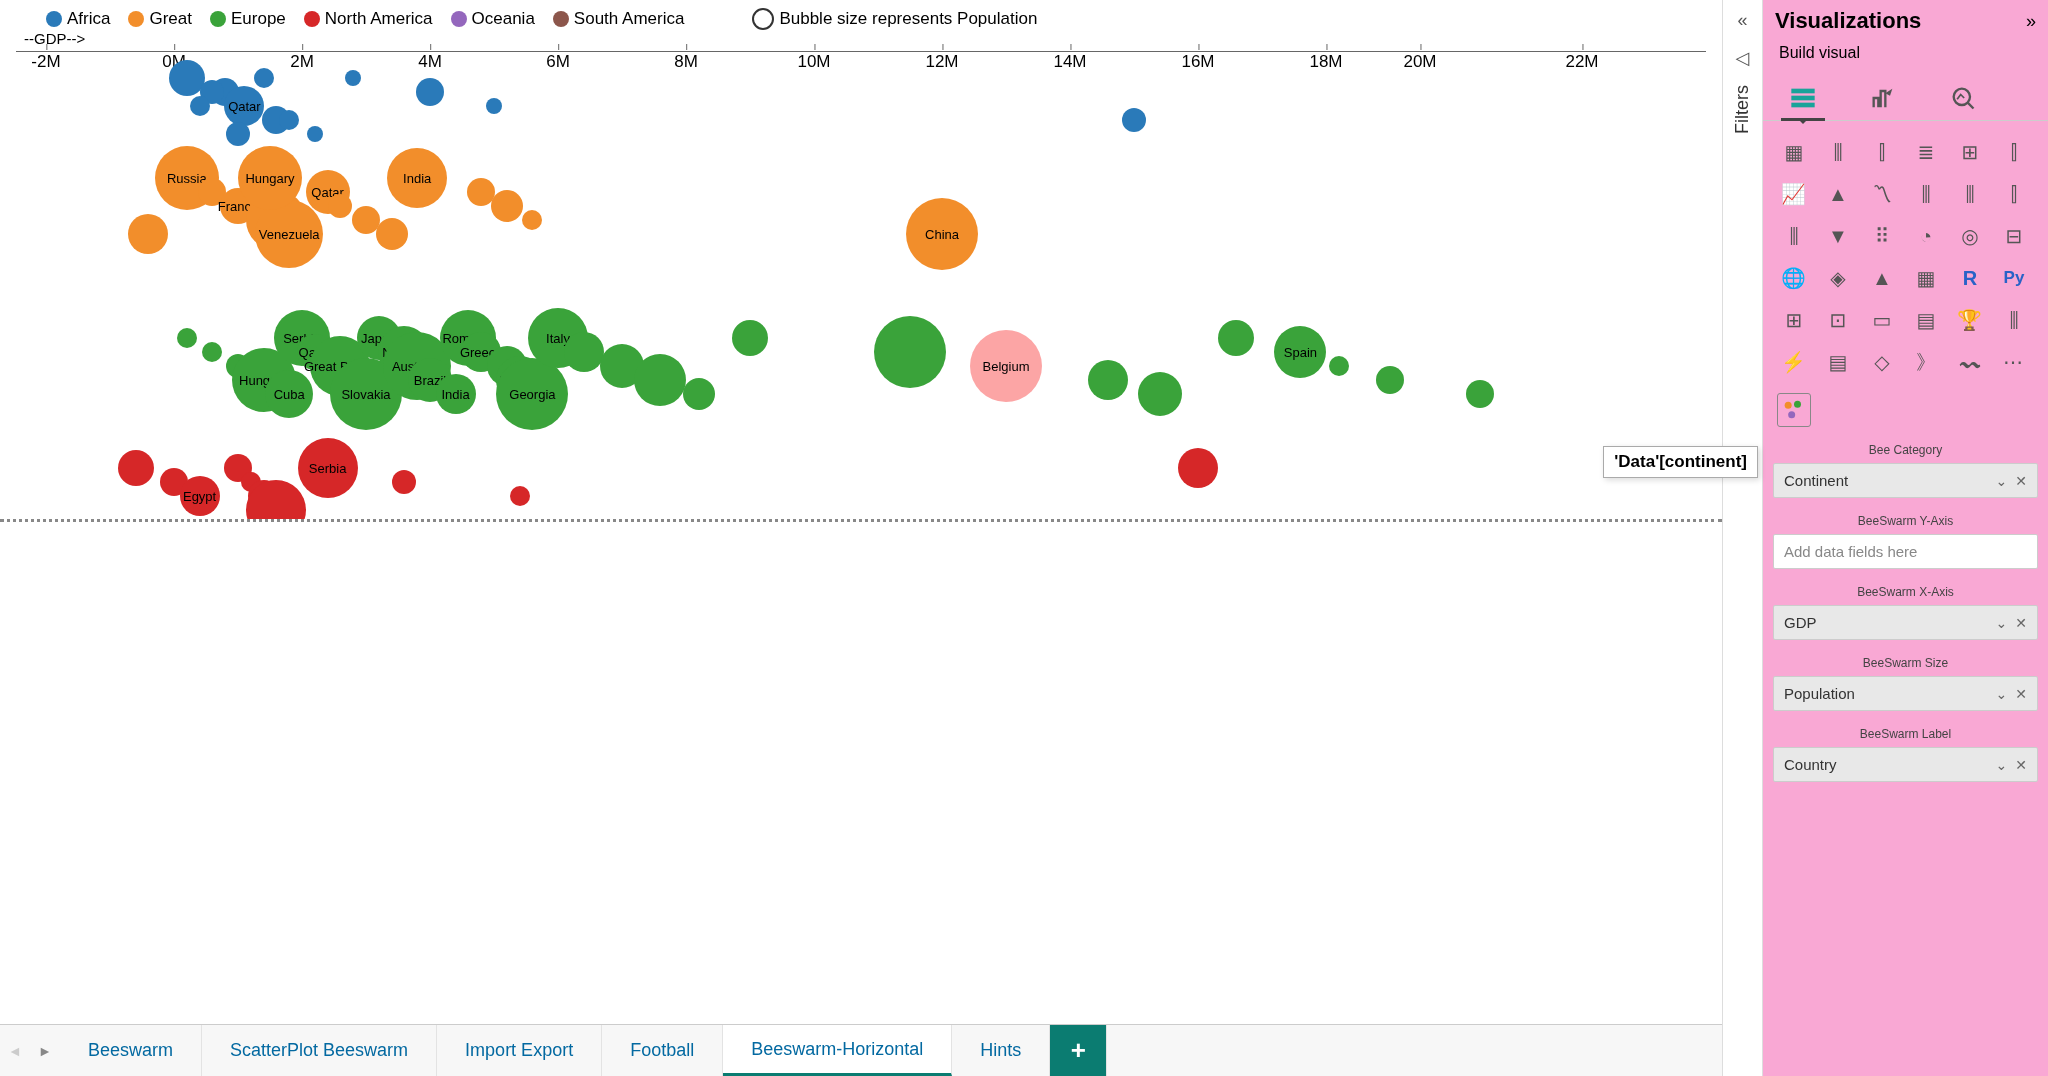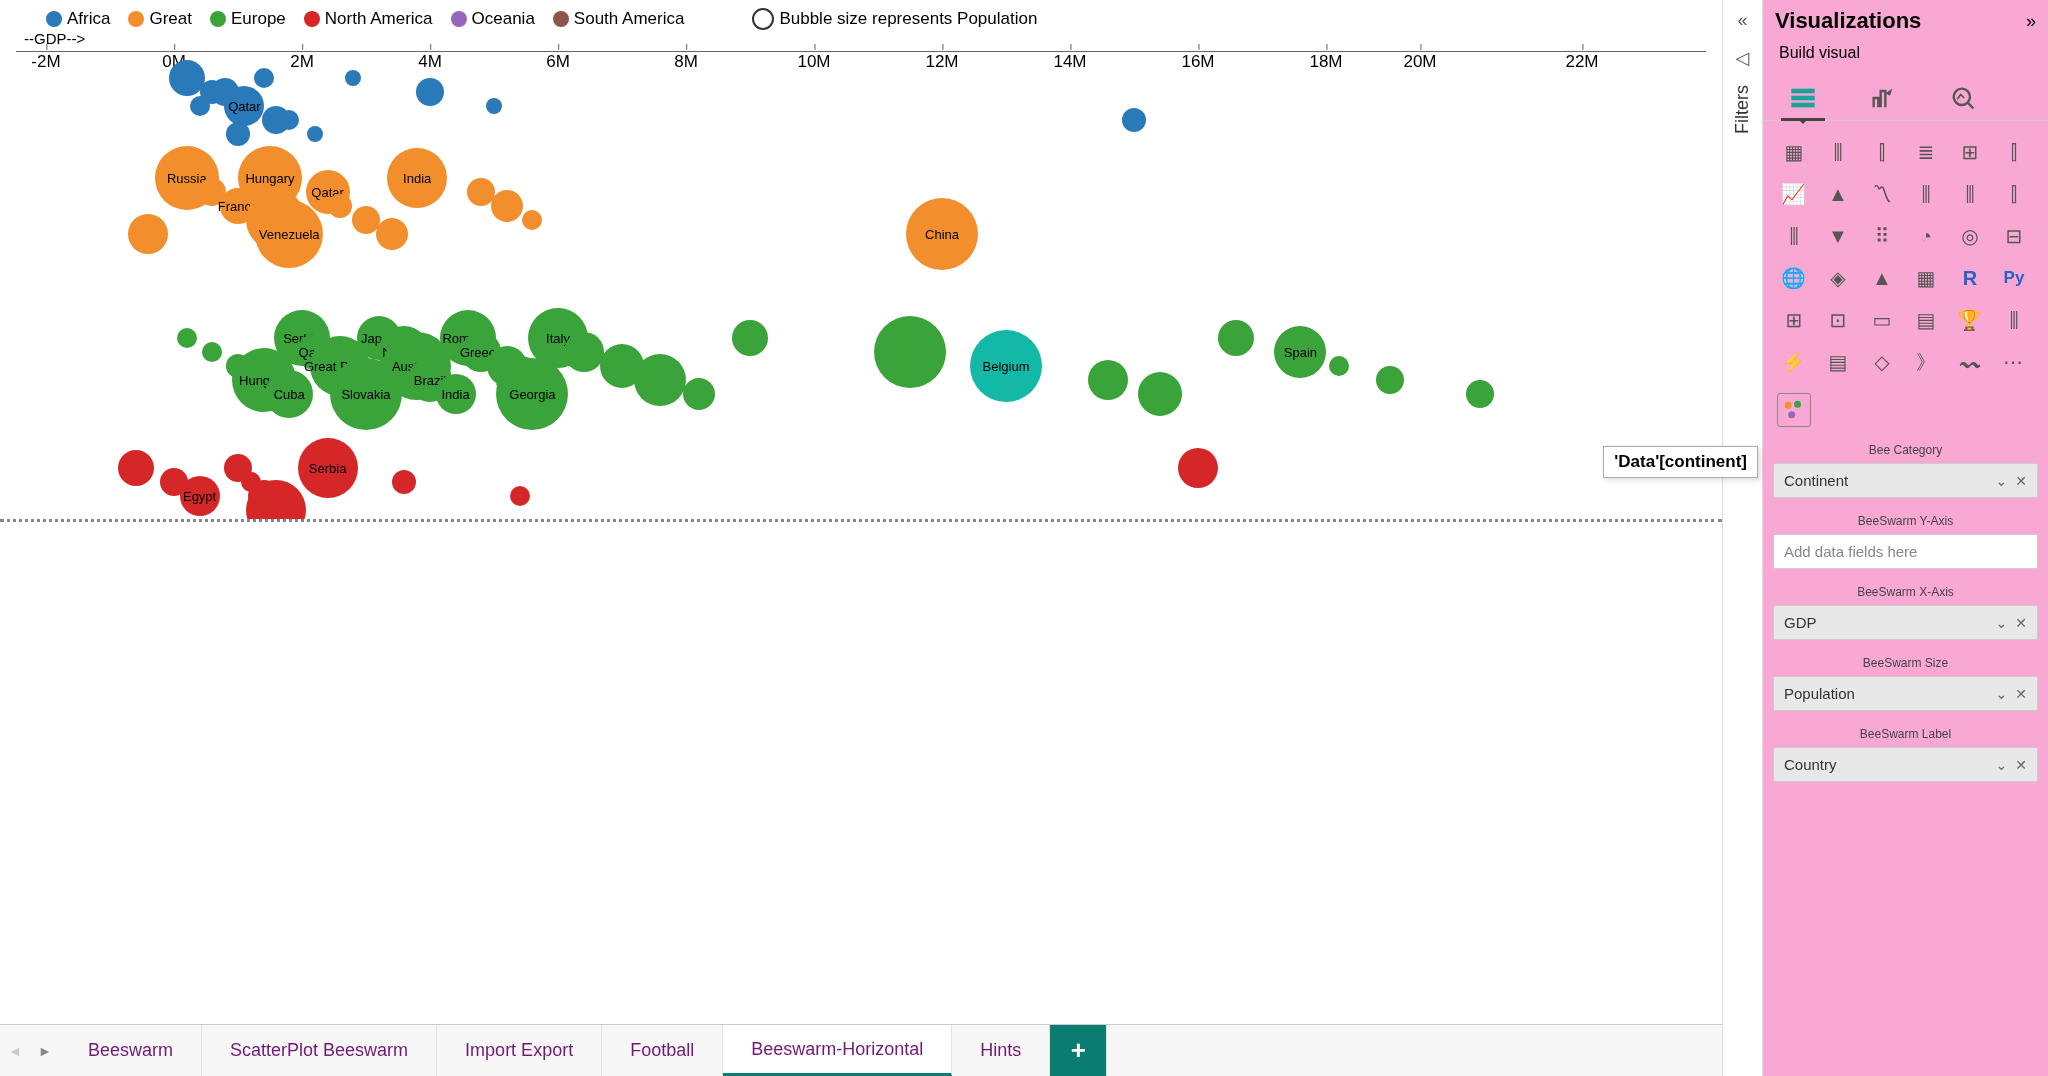--- a/index.html
+++ b/index.html
@@ -15,21 +15,21 @@
 .ticks { display: flex; font-size: 17px; position: relative; height: 24px; }
 .tick { position: absolute; transform: translateX(-50%); }
 .tick::before { content: ''; position: absolute; top: -8px; left: 50%; width: 1px; height: 6px; background: #666; }
 .swarm { position: relative; width: 100%; height: 650px; }
 .bubble { position: absolute; border-radius: 50%; transform: translate(-50%, -50%); display: flex; align-items: center; justify-content: center; font-size: 13px; color: #000; white-space: nowrap; }
 .disclaimer { text-align: center; color: #e81123; font-weight: 700; font-size: 21px; padding: 12px 0; }
 .dashed-line { border-top: 3px dotted #888; margin: 0; }
 .tabs-bar { display: flex; align-items: center; height: 52px; border-top: 1px solid #ccc; background: #f7f7f7; }
 .nav-arrow { width: 30px; text-align: center; color: #888; font-size: 14px; cursor: pointer; }
 .nav-arrow.disabled { color: #ccc; }
-.tab { padding: 0 28px; height: 100%; display: flex; align-items: center; font-size: 18px; color: #701a75; cursor: pointer; border-right: 1px solid #e3e3e3; }
+.tab { padding: 0 28px; height: 100%; display: flex; align-items: center; font-size: 18px; color: #0369a1; cursor: pointer; border-right: 1px solid #e3e3e3; }
 .tab.active { border-bottom: 3px solid #0b7c71; font-weight: 400; background: #fff; }
 .tab-add { background: #0b7c71; color: #fff; width: 52px; justify-content: center; font-size: 26px; font-weight: bold; }
 .filters-rail { width: 40px; border-left: 1px solid #ddd; display: flex; flex-direction: column; align-items: center; padding-top: 10px; gap: 16px; }
 .filters-rail .chev { font-size: 18px; color: #555; }
 .filters-rail .vlabel { writing-mode: vertical-rl; font-size: 18px; color: #333; transform: rotate(180deg); }
 .viz-panel { width: 286px; border-left: 1px solid #ddd; background: #f9a8d4; display: flex; flex-direction: column; font-size: 15px; }
 .viz-header { display: flex; align-items: center; justify-content: space-between; padding: 8px 12px; font-size: 22px; font-weight: 600; }
 .viz-header .chev { font-size: 18px; font-weight: normal; }
 .sub-header { padding: 2px 16px 8px; font-size: 16px; }
 .mode-tabs { display: flex; gap: 36px; padding: 6px 18px 0; border-bottom: 1px solid #ccc; }
@@ -153,21 +153,21 @@
         <div class="bubble" style="left: 490.8px; top: 290px; width: 40px; height: 40px; background: rgb(58, 163, 58);"></div>
         <div class="bubble" style="left: 503.6px; top: 304px; width: 48px; height: 48px; background: rgb(58, 163, 58);">Russia</div>
         <div class="bubble" style="left: 516.4px; top: 318px; width: 72px; height: 72px; background: rgb(58, 163, 58);">Georgia</div>
         <div class="bubble" style="left: 542px; top: 262px; width: 60px; height: 60px; background: rgb(58, 163, 58);">Italy</div>
         <div class="bubble" style="left: 567.6px; top: 276px; width: 40px; height: 40px; background: rgb(58, 163, 58);"></div>
         <div class="bubble" style="left: 606px; top: 290px; width: 44px; height: 44px; background: rgb(58, 163, 58);"></div>
         <div class="bubble" style="left: 644.4px; top: 304px; width: 52px; height: 52px; background: rgb(58, 163, 58);"></div>
         <div class="bubble" style="left: 682.8px; top: 318px; width: 32px; height: 32px; background: rgb(58, 163, 58);"></div>
         <div class="bubble" style="left: 734px; top: 262px; width: 36px; height: 36px; background: rgb(58, 163, 58);"></div>
         <div class="bubble" style="left: 894px; top: 276px; width: 72px; height: 72px; background: rgb(58, 163, 58);"></div>
-        <div class="bubble" style="left: 990px; top: 290px; width: 72px; height: 72px; background: #14b8a6;">Belgium</div>
+        <div class="bubble" style="left: 990px; top: 290px; width: 72px; height: 72px; background: #fca5a5;">Belgium</div>
         <div class="bubble" style="left: 1092.4px; top: 304px; width: 40px; height: 40px; background: rgb(58, 163, 58);"></div>
         <div class="bubble" style="left: 1143.6px; top: 318px; width: 44px; height: 44px; background: rgb(58, 163, 58);"></div>
         <div class="bubble" style="left: 1220.4px; top: 262px; width: 36px; height: 36px; background: rgb(58, 163, 58);"></div>
         <div class="bubble" style="left: 1284.4px; top: 276px; width: 52px; height: 52px; background: rgb(58, 163, 58);">Spain</div>
         <div class="bubble" style="left: 1322.8px; top: 290px; width: 20px; height: 20px; background: rgb(58, 163, 58);"></div>
         <div class="bubble" style="left: 1374px; top: 304px; width: 28px; height: 28px; background: rgb(58, 163, 58);"></div>
         <div class="bubble" style="left: 1463.6px; top: 318px; width: 28px; height: 28px; background: rgb(58, 163, 58);"></div>
         <div class="bubble" style="left: 119.6px; top: 392px; width: 36px; height: 36px; background: rgb(214, 39, 40);"></div>
         <div class="bubble" style="left: 158px; top: 406px; width: 28px; height: 28px; background: rgb(214, 39, 40);"></div>
         <div class="bubble" style="left: 183.6px; top: 420px; width: 40px; height: 40px; background: rgb(214, 39, 40);">Egypt</div>

